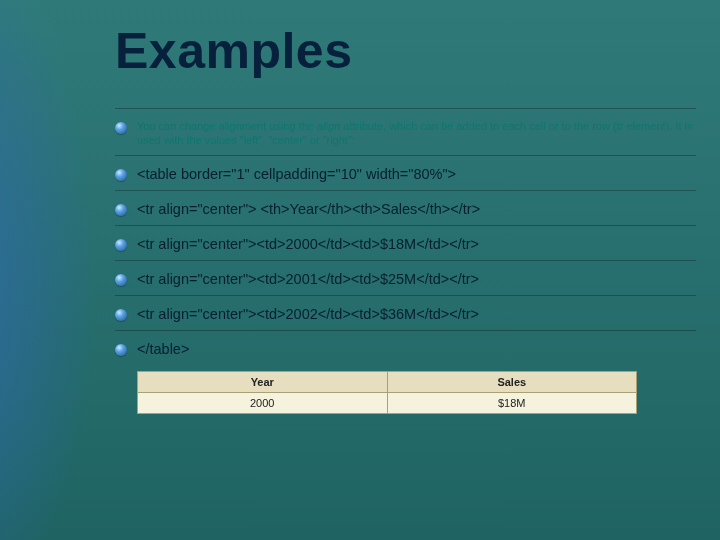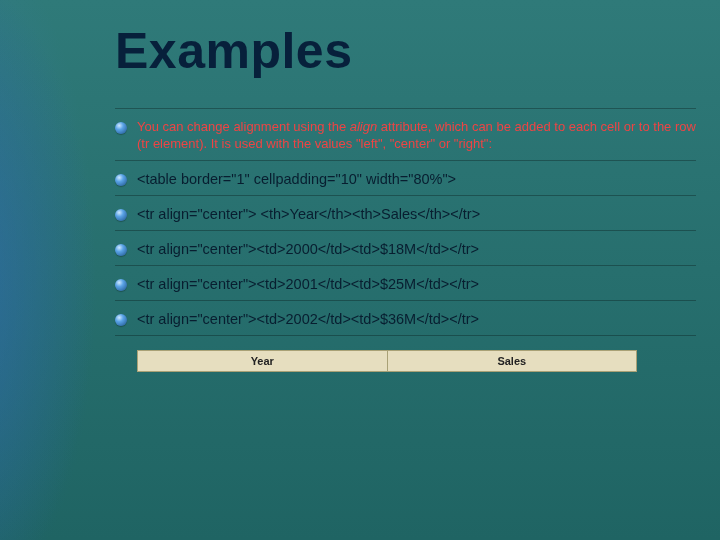--- a/index.html
+++ b/index.html
@@ -25,21 +25,21 @@
     color:#07203b;
   }
   .divider{height:1px;background:rgba(0,0,0,.28);margin:8px 0 10px 0}
   .bullet-row{display:flex;gap:10px;align-items:flex-start;margin:6px 0 0 0}
   .ball{
     flex:0 0 12px;width:12px;height:12px;border-radius:50%;
     background:radial-gradient(circle at 35% 30%, #cfe9ff 0%, #5aa3e6 35%, #1b4f88 100%);
     margin-top:3px;
     box-shadow:0 1px 1px rgba(0,0,0,.25);
   }
-  .para{font-size:13px;line-height:1.28;color:#ef4444}
+  .para{font-size:11px;line-height:1.28;color:#0f766e}
   .para i{font-style:italic}
   .code{font-size:14.5px;color:#081e30;font-family:Arial,Helvetica,sans-serif}
   .table-shot{
     margin:14px 0 0 22px;
     width:500px;
     border:1px solid #a9a176;
     border-collapse:collapse;
     background:#f5f2dd;
     font-size:11px;
     color:#222;
@@ -91,25 +91,33 @@
     <span class="code">&lt;tr align="center"&gt;&lt;td&gt;2001&lt;/td&gt;&lt;td&gt;$25M&lt;/td&gt;&lt;/tr&gt;</span>
   </div>
 
   <div class="divider"></div>
   <div class="bullet-row">
     <span class="ball"></span>
     <span class="code">&lt;tr align="center"&gt;&lt;td&gt;2002&lt;/td&gt;&lt;td&gt;$36M&lt;/td&gt;&lt;/tr&gt;</span>
   </div>
 
   <div class="divider"></div>
+  <div class="bullet-row">
+    <span class="ball"></span>
+    <span class="code">&lt;/table&gt;</span>
+  </div>
 
   <table class="table-shot">
     <thead>
       <tr>
         <th>Year</th>
         <th>Sales</th>
       </tr>
     </thead>
     <tbody>
+      <tr>
+        <td>2000</td>
+        <td>$18M</td>
+      </tr>
     </tbody>
   </table>
 
 </div>
 
 </body></html>

